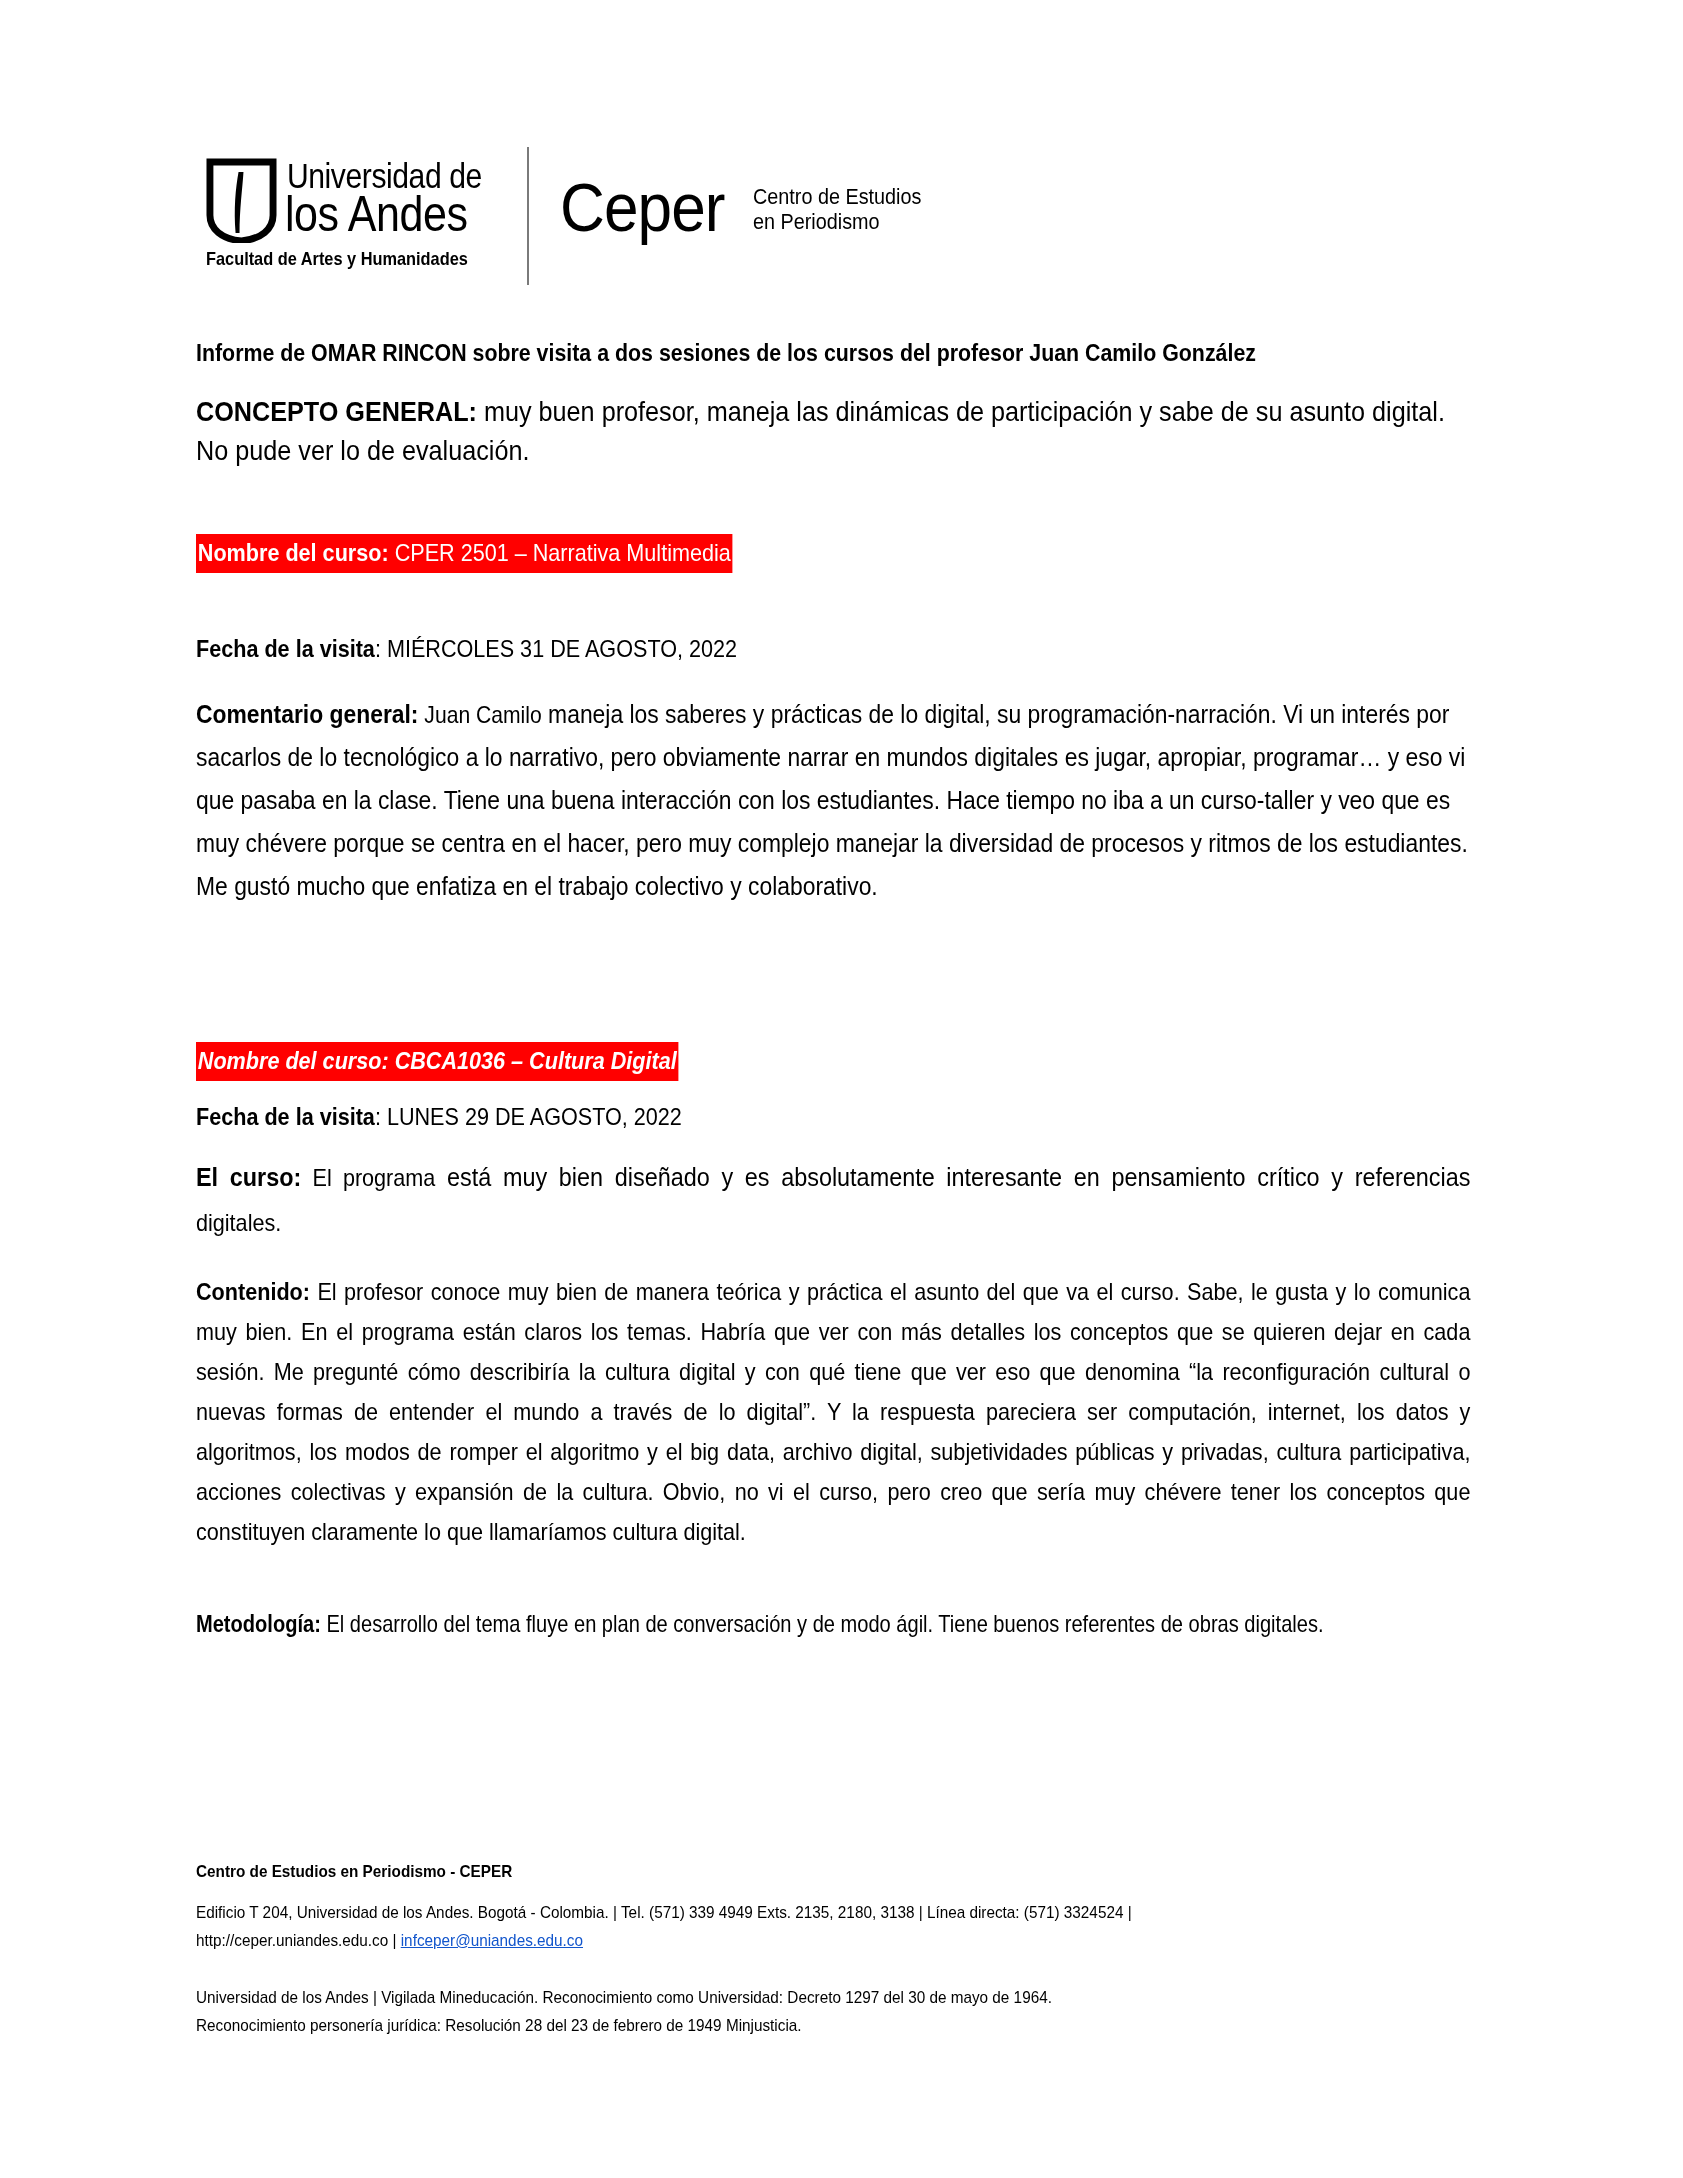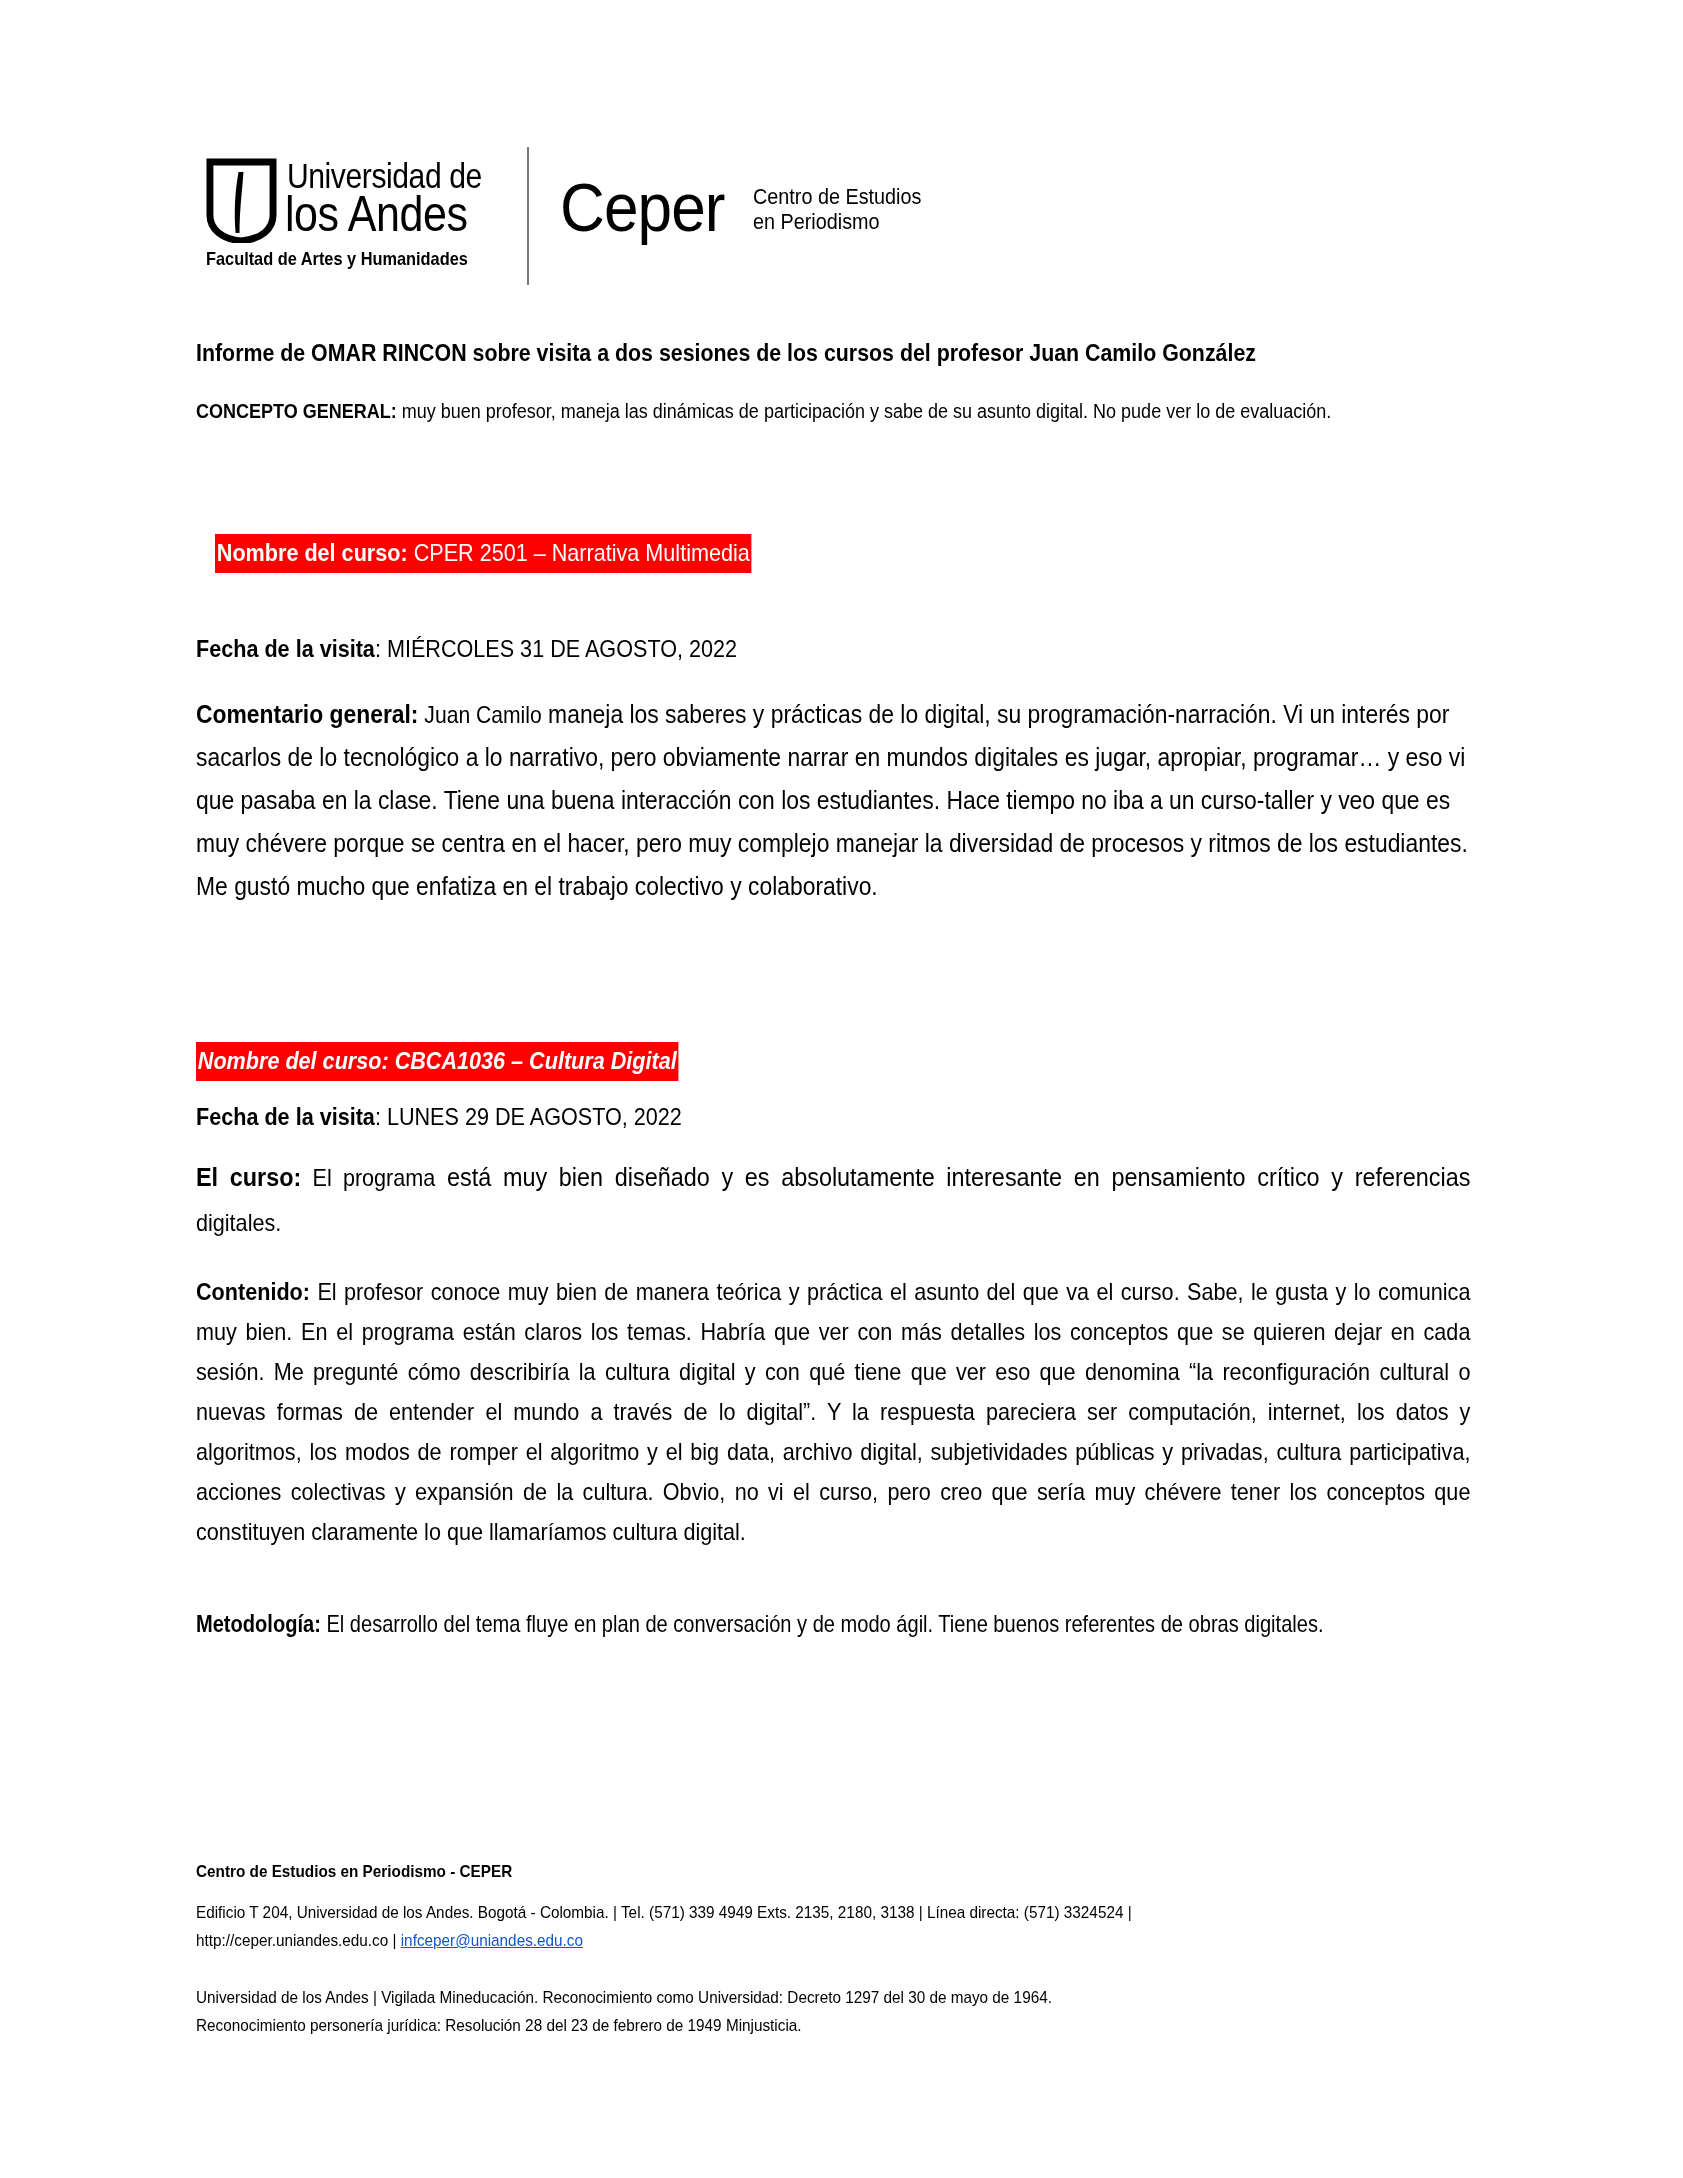--- a/index.html
+++ b/index.html
@@ -12,21 +12,21 @@
   .uni-line2 { left:285px; top:188px; font-size:50px; line-height:53px; letter-spacing:-0.5px; transform:scaleX(0.86); transform-origin:left top; white-space:nowrap; }
   .uni-line3 { left:206px; top:247px; font-size:19px; line-height:24px; font-weight:bold; transform:scaleX(0.86); transform-origin:left top; white-space:nowrap; }
   .divider { left:527px; top:147px; width:2px; height:138px; background:#7a7a7a; }
   .ceper { left:560px; top:168px; font-size:69px; line-height:79px; letter-spacing:-1px; transform:scaleX(0.9); transform-origin:left top; white-space:nowrap; }
   .ceper-sub1 { left:753px; top:185px; font-size:22px; line-height:24px; transform:scaleX(0.9); transform-origin:left top; white-space:nowrap; }
   .ceper-sub2 { left:753px; top:210px; font-size:22px; line-height:24px; transform:scaleX(0.9); transform-origin:left top; white-space:nowrap; }
 
   
   .body-block { left:196px; width:1275px; }
   .title { top:337px; font-size:24px; line-height:32px; font-weight:bold; white-space:nowrap; transform:scaleX(0.89); transform-origin:left top; }
-  .p23 { font-size:20px; line-height:39px; }
+  .p23 { font-size:28px; line-height:39px; }
   .p26 { font-size:26px; line-height:43px; }
   .p23j { font-size:24px; line-height:40px; text-align:justify; }
   .narrow { transform-origin:left top; }
   b { font-weight:bold; }
   .hl { background:#ff0000; color:#ffffff; display:inline-block; padding:2px 2px 3px 2px; white-space:nowrap; }
   .light { font-weight:normal; }
   .ft { font-size:17px; line-height:28px; }
   a.mail { color:#1155cc; text-decoration:underline; }
 </style>
 </head>
@@ -47,21 +47,21 @@
 <div class="abs ceper-sub2">en Periodismo</div>
 
 <div class="abs title" style="left:196px;">Informe de OMAR RINCON sobre visita a dos sesiones de los cursos del profesor Juan Camilo González</div>
 
 <div class="abs body-block p23" style="top:392px; width:1287px;">
   <div class="narrow" style="transform:scaleX(0.9); width:1430px;">
     <b>CONCEPTO GENERAL:</b><span> muy buen profesor, maneja las dinámicas de participación y sabe de su asunto digital. No pude ver lo de evaluación.</span>
   </div>
 </div>
 
-<div class="abs" style="left:196px; top:534px;margin-left:19px;">
+<div class="abs" style="left:196px; top:534px;">
   <div class="hl" style="font-size:24px; line-height:34px; transform:scaleX(0.9); transform-origin:left top;">
     <b>Nombre del curso:</b><span> CPER 2501 – Narrativa Multimedia</span>
   </div>
 </div>
 
 <div class="abs" style="left:196px; top:632px; font-size:24px; line-height:34px; transform:scaleX(0.9); transform-origin:left top; white-space:nowrap;">
   <b>Fecha de la visita</b><span>: MIÉRCOLES 31 DE AGOSTO, 2022</span>
 </div>
 
 <div class="abs p26" style="left:196px; top:693px; width:1453px; transform:scaleX(0.88); transform-origin:left top;">

